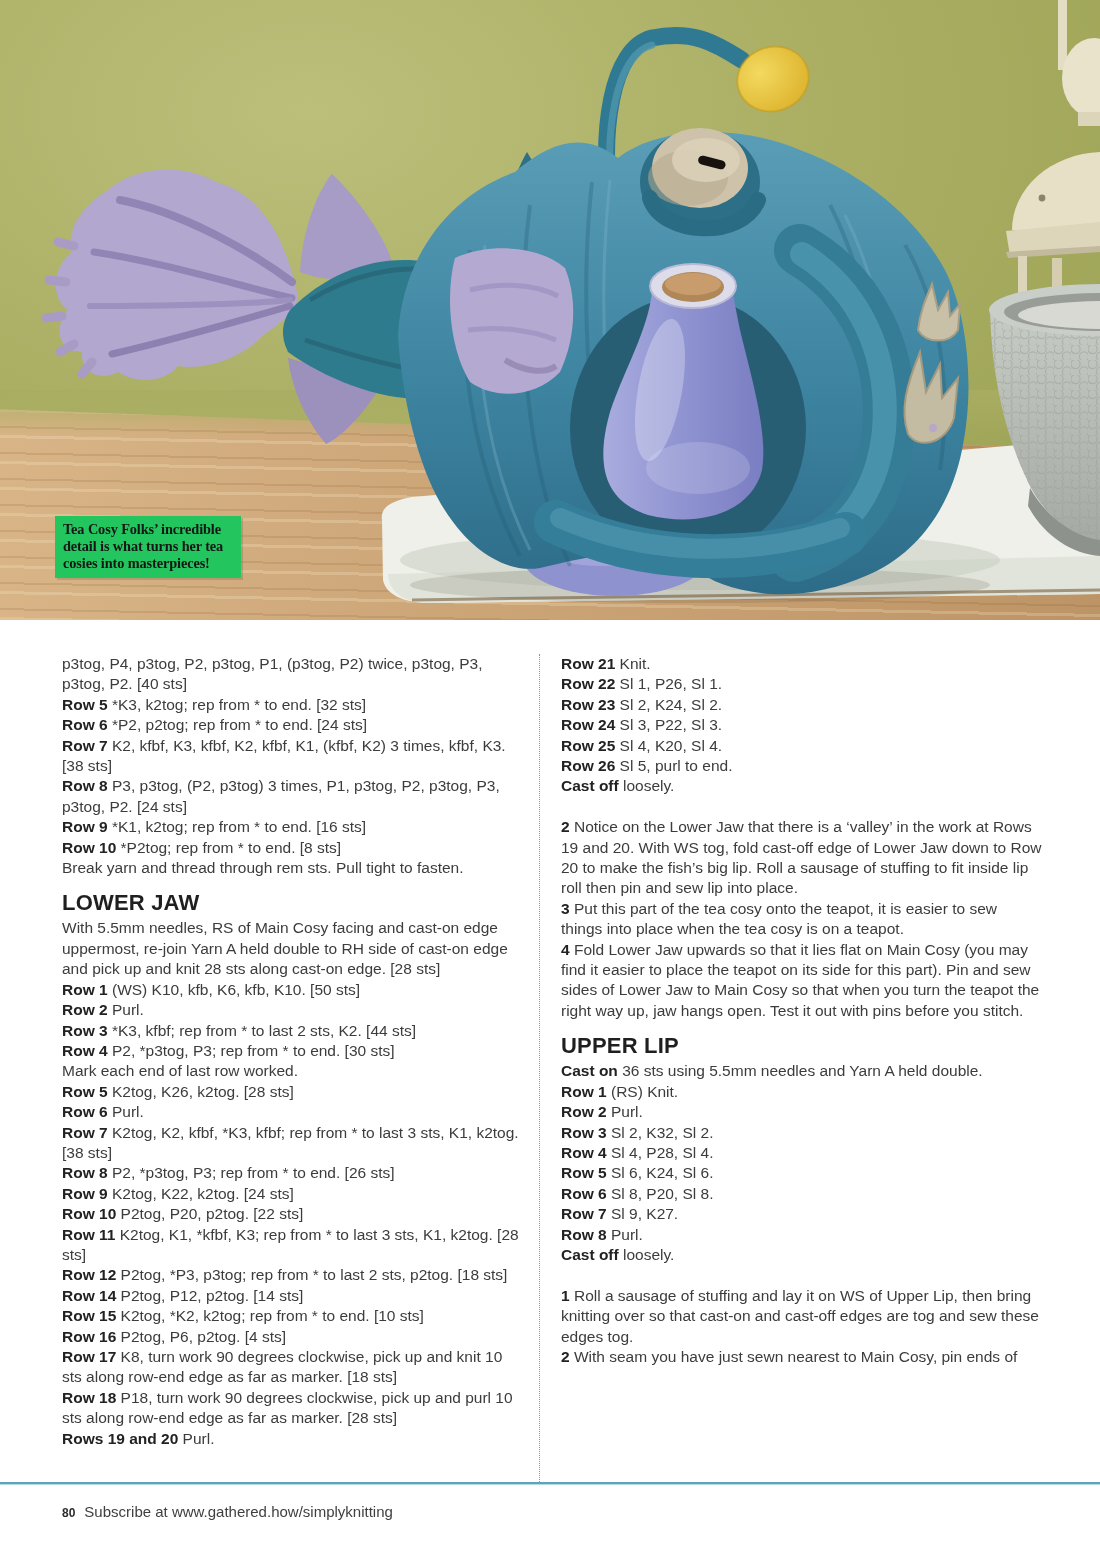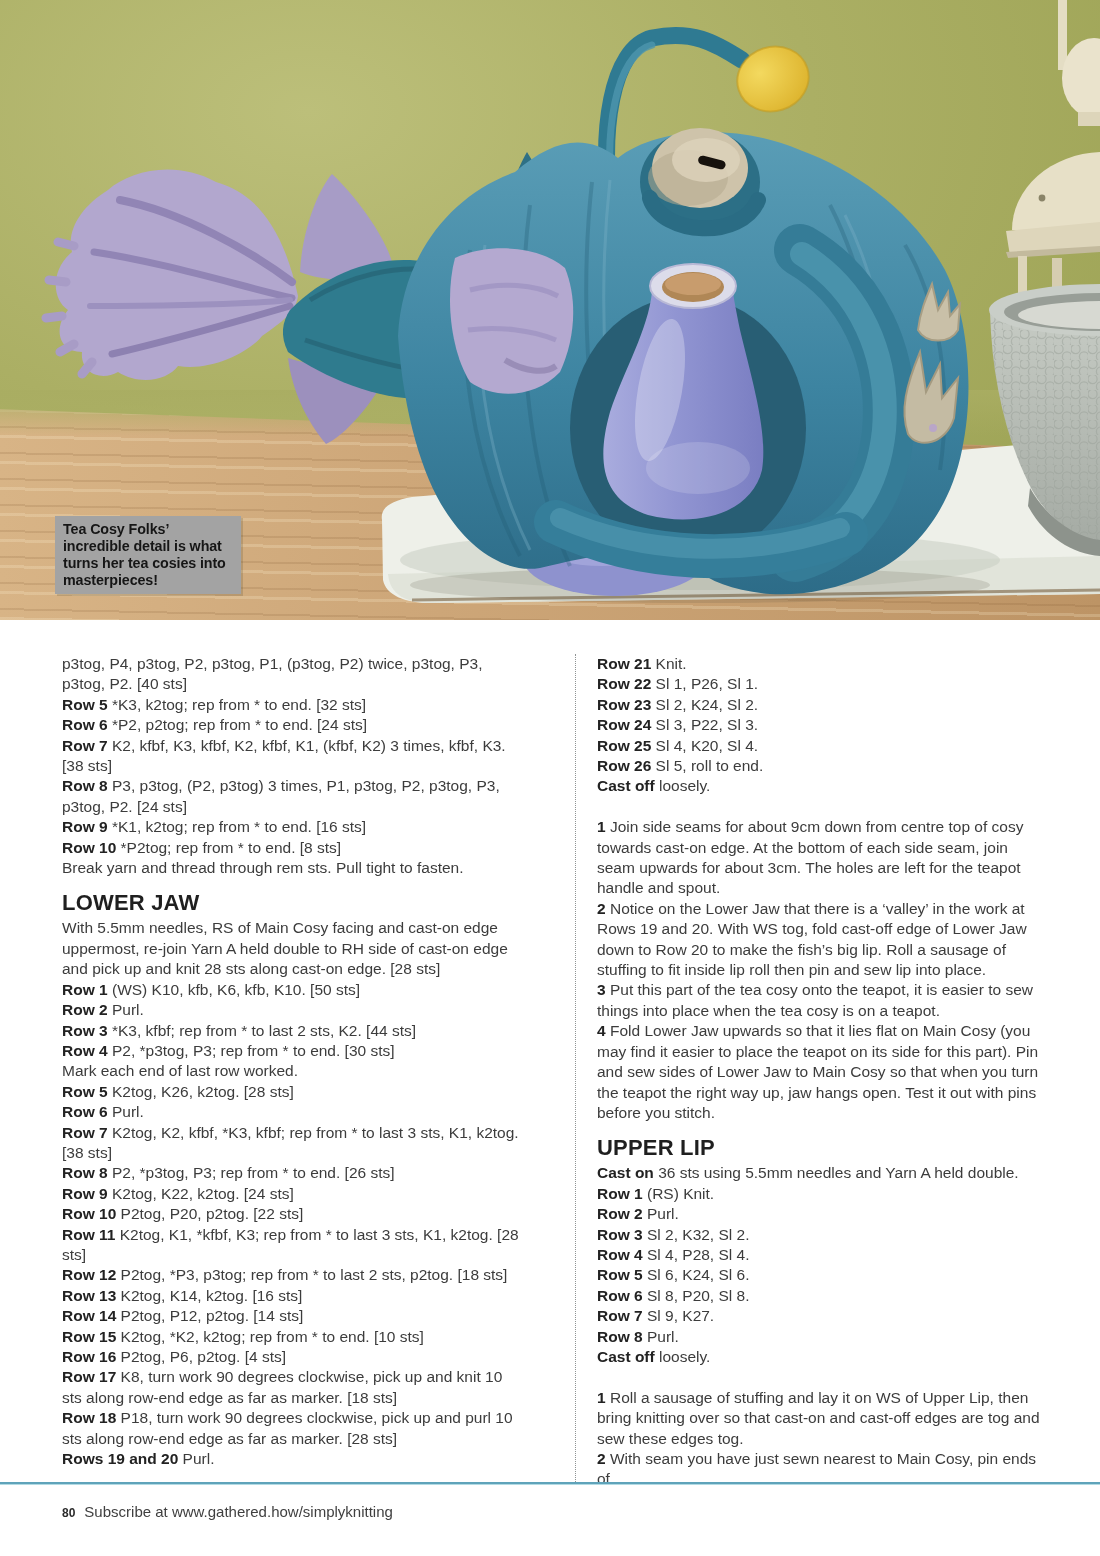--- a/index.html
+++ b/index.html
@@ -13,25 +13,25 @@
         clip-path:polygon(0 66%,100% 72.5%,100% 100%,0 100%);
         background:
           repeating-linear-gradient(1.2deg,
             rgba(255,244,214,.22) 0 3px, rgba(0,0,0,0) 3px 10px,
             rgba(124,84,44,.16) 10px 12px, rgba(0,0,0,0) 12px 26px),
           linear-gradient(90deg,#d8b486 0%,#cda678 40%,#bd9465 100%);}
   .wood-haze{position:absolute;left:0;top:390px;width:1100px;height:46px;
         background:linear-gradient(180deg,rgba(169,173,98,.9),rgba(169,173,98,0));}
   .photo svg{position:absolute;left:0;top:0;}
   .caption{position:absolute;left:55px;top:516px;width:186px;box-sizing:border-box;
-        background:#a3a3a3;padding:5px 7px 6px 8px;box-shadow:2px 2px 0 rgba(60,60,40,.18);
-        font-weight:bold;font-size:14.3px;line-height:1.18;color:#161616;letter-spacing:-.1px;}
+        background:#22c55e;padding:5px 7px 6px 8px;box-shadow:2px 2px 0 rgba(60,60,40,.18);
+        font-weight:bold;font-size:14.3px;line-height:1.18;color:#161616;letter-spacing:-.1px;font-family:Liberation Serif, serif;}
   
   .content{position:absolute;left:0;top:620px;width:1100px;height:862px;box-sizing:border-box;
-        padding:34px 58px 0 62px;display:flex;color:#3c3c3c;gap:36px;}
+        padding:34px 58px 0 62px;display:flex;color:#3c3c3c;}
   .col{font-size:15.5px;line-height:20.4px;}
   .col p{margin:0;}
   .col b{color:#222;}
   .col-left{width:462px;flex:0 0 462px;padding-right:15px;}
   .col-right{flex:1;border-left:1px dotted #8f9494;padding-left:21px;}
   .sec-heading{font-size:22px;line-height:23px;margin:13px 0 4px 0;color:#1f1f1f;
         letter-spacing:.2px;font-weight:bold;}
   .gap{height:20.4px;}
   
   .footer-rule{position:absolute;left:0;top:1482px;width:1100px;height:2px;background:#5fa3ba;
@@ -236,38 +236,36 @@
         <p><b>Row 4</b> <span>P2, *p3tog, P3; rep from * to end. [30 sts]</span></p>
         <p><span>Mark each end of last row worked.</span></p>
         <p><b>Row 5</b> <span>K2tog, K26, k2tog. [28 sts]</span></p>
         <p><b>Row 6</b> <span>Purl.</span></p>
         <p><b>Row 7</b> <span>K2tog, K2, kfbf, *K3, kfbf; rep from * to last 3 sts, K1, k2tog. [38 sts]</span></p>
         <p><b>Row 8</b> <span>P2, *p3tog, P3; rep from * to end. [26 sts]</span></p>
         <p><b>Row 9</b> <span>K2tog, K22, k2tog. [24 sts]</span></p>
         <p><b>Row 10</b> <span>P2tog, P20, p2tog. [22 sts]</span></p>
         <p><b>Row 11</b> <span>K2tog, K1, *kfbf, K3; rep from * to last 3 sts, K1, k2tog. [28 sts]</span></p>
         <p><b>Row 12</b> <span>P2tog, *P3, p3tog; rep from * to last 2 sts, p2tog. [18 sts]</span></p>
-        <p><b>Row 13</b> <span>K2tog, K14, k2tog. [16 sts]</span></p>
         <p><b>Row 14</b> <span>P2tog, P12, p2tog. [14 sts]</span></p>
         <p><b>Row 15</b> <span>K2tog, *K2, k2tog; rep from * to end. [10 sts]</span></p>
         <p><b>Row 16</b> <span>P2tog, P6, p2tog. [4 sts]</span></p>
         <p><b>Row 17</b> <span>K8, turn work 90 degrees clockwise, pick up and knit 10 sts along row-end edge as far as marker. [18 sts]</span></p>
         <p><b>Row 18</b> <span>P18, turn work 90 degrees clockwise, pick up and purl 10 sts along row-end edge as far as marker. [28 sts]</span></p>
         <p><b>Rows 19 and 20</b> <span>Purl.</span></p>
       </div>
     <div class="col col-right">
         <p><b>Row 21</b> <span>Knit.</span></p>
         <p><b>Row 22</b> <span>Sl 1, P26, Sl 1.</span></p>
         <p><b>Row 23</b> <span>Sl 2, K24, Sl 2.</span></p>
         <p><b>Row 24</b> <span>Sl 3, P22, Sl 3.</span></p>
         <p><b>Row 25</b> <span>Sl 4, K20, Sl 4.</span></p>
-        <p><b>Row 26</b> <span>Sl 5, roll to end.</span></p>
+        <p><b>Row 26</b> <span>Sl 5, purl to end.</span></p>
         <p><b>Cast off</b> <span>loosely.</span></p>
         <div class="gap"></div>
-        <p><b>1</b> <span>Join side seams for about 9cm down from centre top of cosy towards cast-on edge. At the bottom of each side seam, join seam upwards for about 3cm. The holes are left for the teapot handle and spout.</span></p>
         <p><b>2</b> <span>Notice on the Lower Jaw that there is a ‘valley’ in the work at Rows 19 and 20. With WS tog, fold cast-off edge of Lower Jaw down to Row 20 to make the fish’s big lip. Roll a sausage of stuffing to fit inside lip roll then pin and sew lip into place.</span></p>
         <p><b>3</b> <span>Put this part of the tea cosy onto the teapot, it is easier to sew things into place when the tea cosy is on a teapot.</span></p>
         <p><b>4</b> <span>Fold Lower Jaw upwards so that it lies flat on Main Cosy (you may find it easier to place the teapot on its side for this part). Pin and sew sides of Lower Jaw to Main Cosy so that when you turn the teapot the right way up, jaw hangs open. Test it out with pins before you stitch.</span></p>
         <h3 class="sec-heading">UPPER LIP</h3>
         <p><b>Cast on</b> <span>36 sts using 5.5mm needles and Yarn A held double.</span></p>
         <p><b>Row 1</b> <span>(RS) Knit.</span></p>
         <p><b>Row 2</b> <span>Purl.</span></p>
         <p><b>Row 3</b> <span>Sl 2, K32, Sl 2.</span></p>
         <p><b>Row 4</b> <span>Sl 4, P28, Sl 4.</span></p>
         <p><b>Row 5</b> <span>Sl 6, K24, Sl 6.</span></p>

